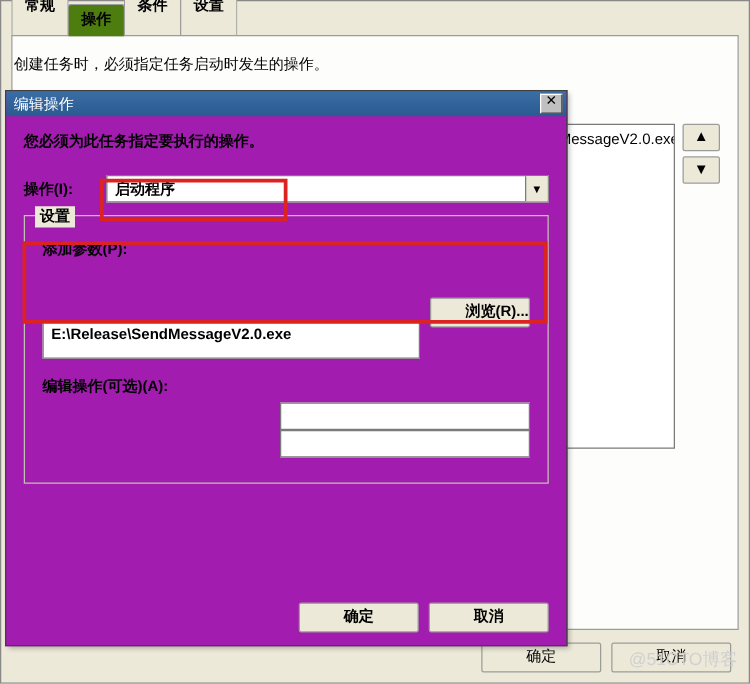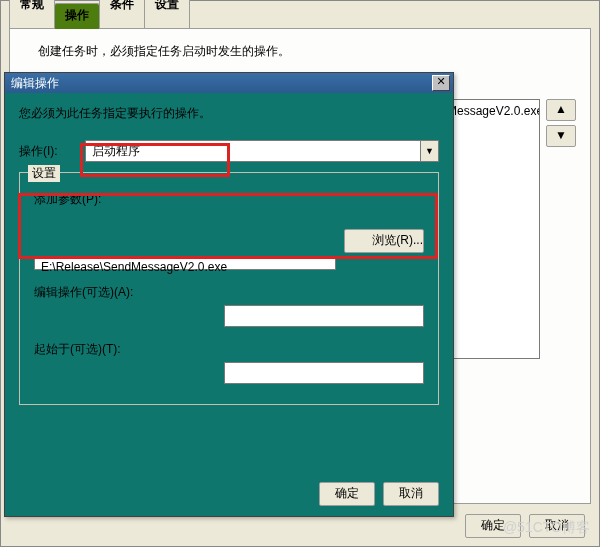--- a/index.html
+++ b/index.html
@@ -67,21 +67,21 @@
     padding-bottom:5px;
   }
   .tab-panel {
     position:absolute;
     top:27px; left:8px; right:8px; bottom:42px;
     background:#fdfdfb;
     border:1px solid #9c9c9c;
     z-index:2;
   }
   .tab-desc {
-    padding:14px 28px 0;
+    padding:14px 1px 0;
   }
   .bg-list {
     position:absolute;
     top:70px; right:50px;
     width:100px; height:260px;
     border:1px solid #7a7a7a;
     background:#fff;
     padding:4px 6px;
     font-size:12px;
     overflow:hidden;
@@ -101,48 +101,49 @@
     font-size:12px;
     line-height:18px;
     text-align:center;
   }
   .bottom-btns {
     position:absolute;
     bottom:8px; right:14px;
     display:flex; gap:8px;
   }
   .winbtn-lg {
-    width:56px; height:24px;
+    width:96px; height:24px;
     background:#ece9d8;
     border:1px solid #9c9c9c;
     border-radius:2px;
     line-height:20px; text-align:center;
   }
 
   
   .front-dlg {
     position:absolute;
     top:72px; left:4px;
     width:450px; height:445px;
     border:1px solid #404040;
-    background:#0f766e;
+    background:#a21caf;
     z-index:10;
     box-shadow:2px 2px 4px rgba(0,0,0,.25);
   }
   .front-title {
     height:20px;
     background:linear-gradient(#3a6ea5,#2a5a90);
     color:#fff;
     display:flex; align-items:center; justify-content:space-between;
     padding:0 3px 0 6px;
   }
   .front-inner {
     padding:12px 14px 12px;
     position:relative;
     height:calc(100% - 20px);
+    font-weight:bold;
   }
   .row {
     display:flex;
     align-items:center;
     margin-bottom:10px;
   }
   .lbl { width:66px; }
   .combo {
     flex:1; height:22px;
     display:flex; align-items:center;
@@ -166,21 +167,21 @@
     border:1px solid #c4c0b4;
     margin-top:6px;
     padding:18px 14px 20px;
     position:relative;
   }
   .group-legend {
     position:absolute; top:-8px; left:8px;
     background:#ece9d8; padding:0 4px;
   }
   .textfield {
-    height:14px; border:1px solid #7a7a7a; background:#fff;
+    height:31px; border:1px solid #7a7a7a; background:#fff;
     padding:0 6px; line-height:20px; width:100%;margin-top:44px;
   }
   .field-row {
     display:flex; align-items:center; gap:8px; margin-top:4px;
   }
   .browse-btn {
     width:80px; height:24px;
     background:#ece9d8; border:1px solid #9c9c9c; border-radius:2px;
     line-height:20px; text-align:right;
   }
@@ -264,21 +265,20 @@
         <div class="textfield" style="flex:1;">E:\Release\SendMessageV2.0.exe</div>
         <div class="browse-btn">浏览(R)...</div>
       </div>
 
       <span class="lbl2">编辑操作(可选)(A):</span>
       <div class="field-row" style="margin-top:0;">
         <span style="flex:1;"></span>
         <div class="small-input"></div>
       </div>
 
-      <span class="lbl2">起始于(可选)(T):</span>
       <div class="field-row" style="margin-top:0;">
         <span style="flex:1;"></span>
         <div class="small-input"></div>
       </div>
     </div>
 
     <div class="front-bottom">
       <div class="winbtn-lg">确定</div>
       <div class="winbtn-lg">取消</div>
     </div>

